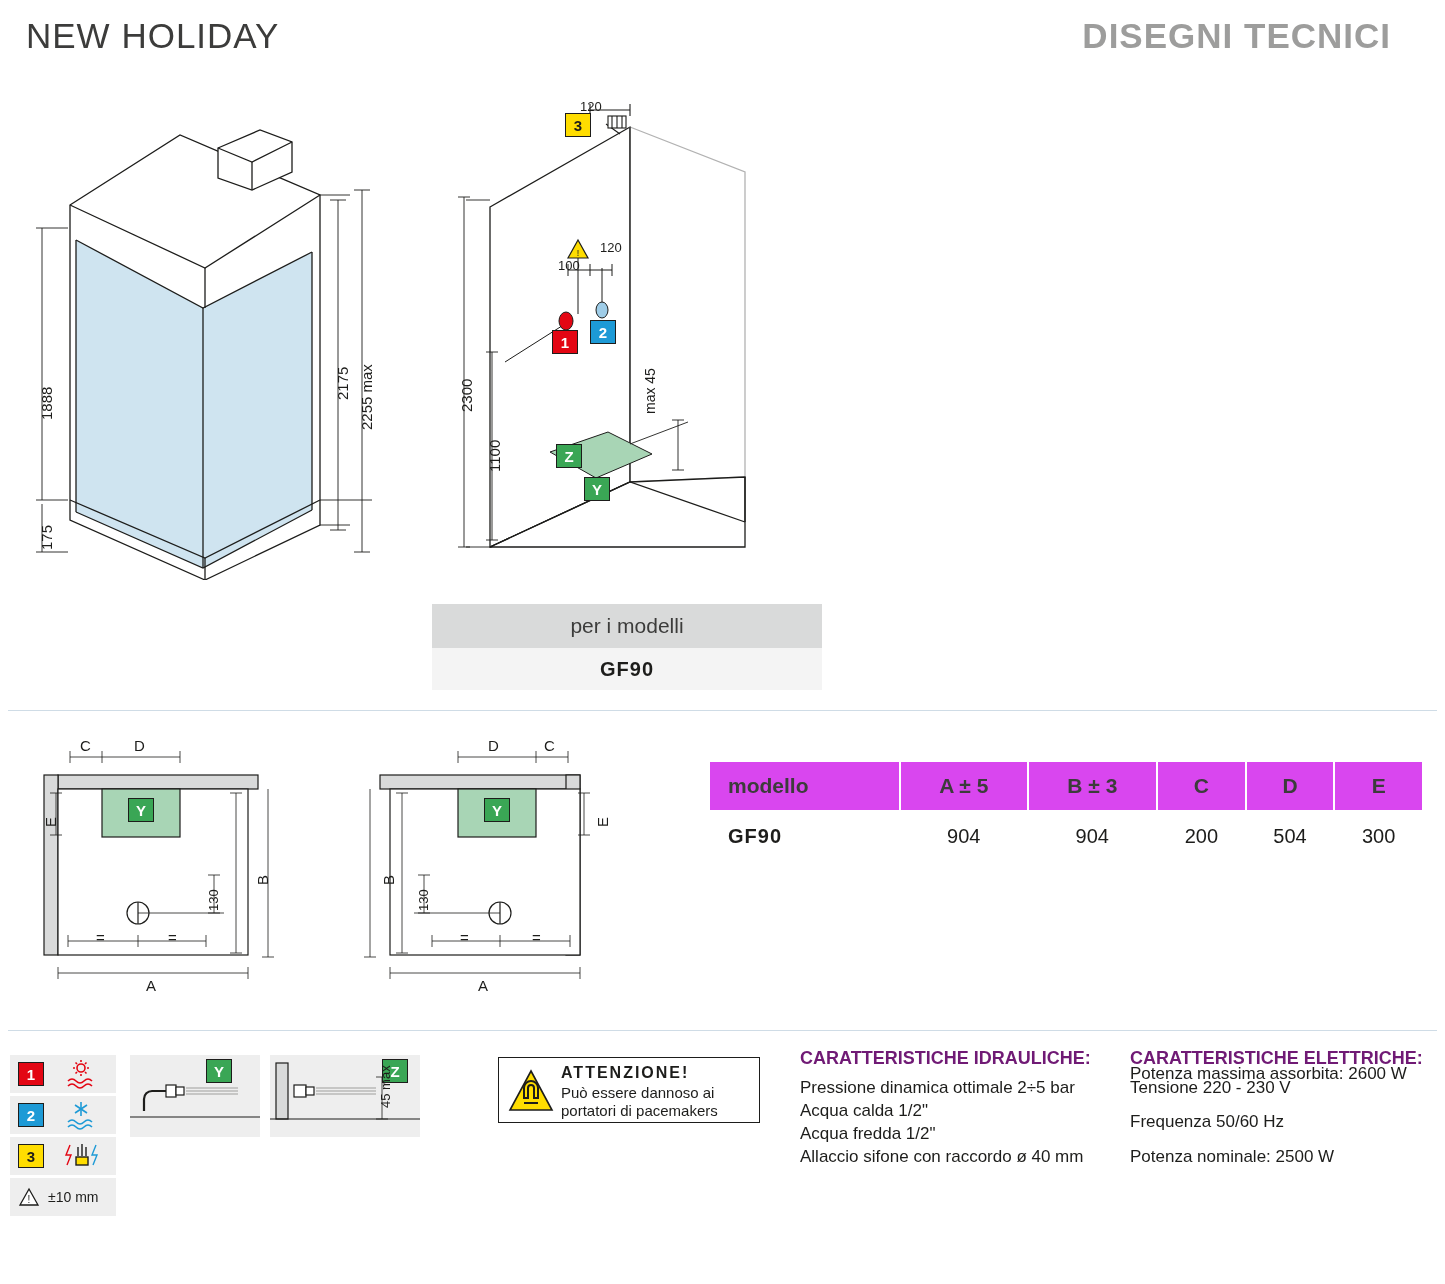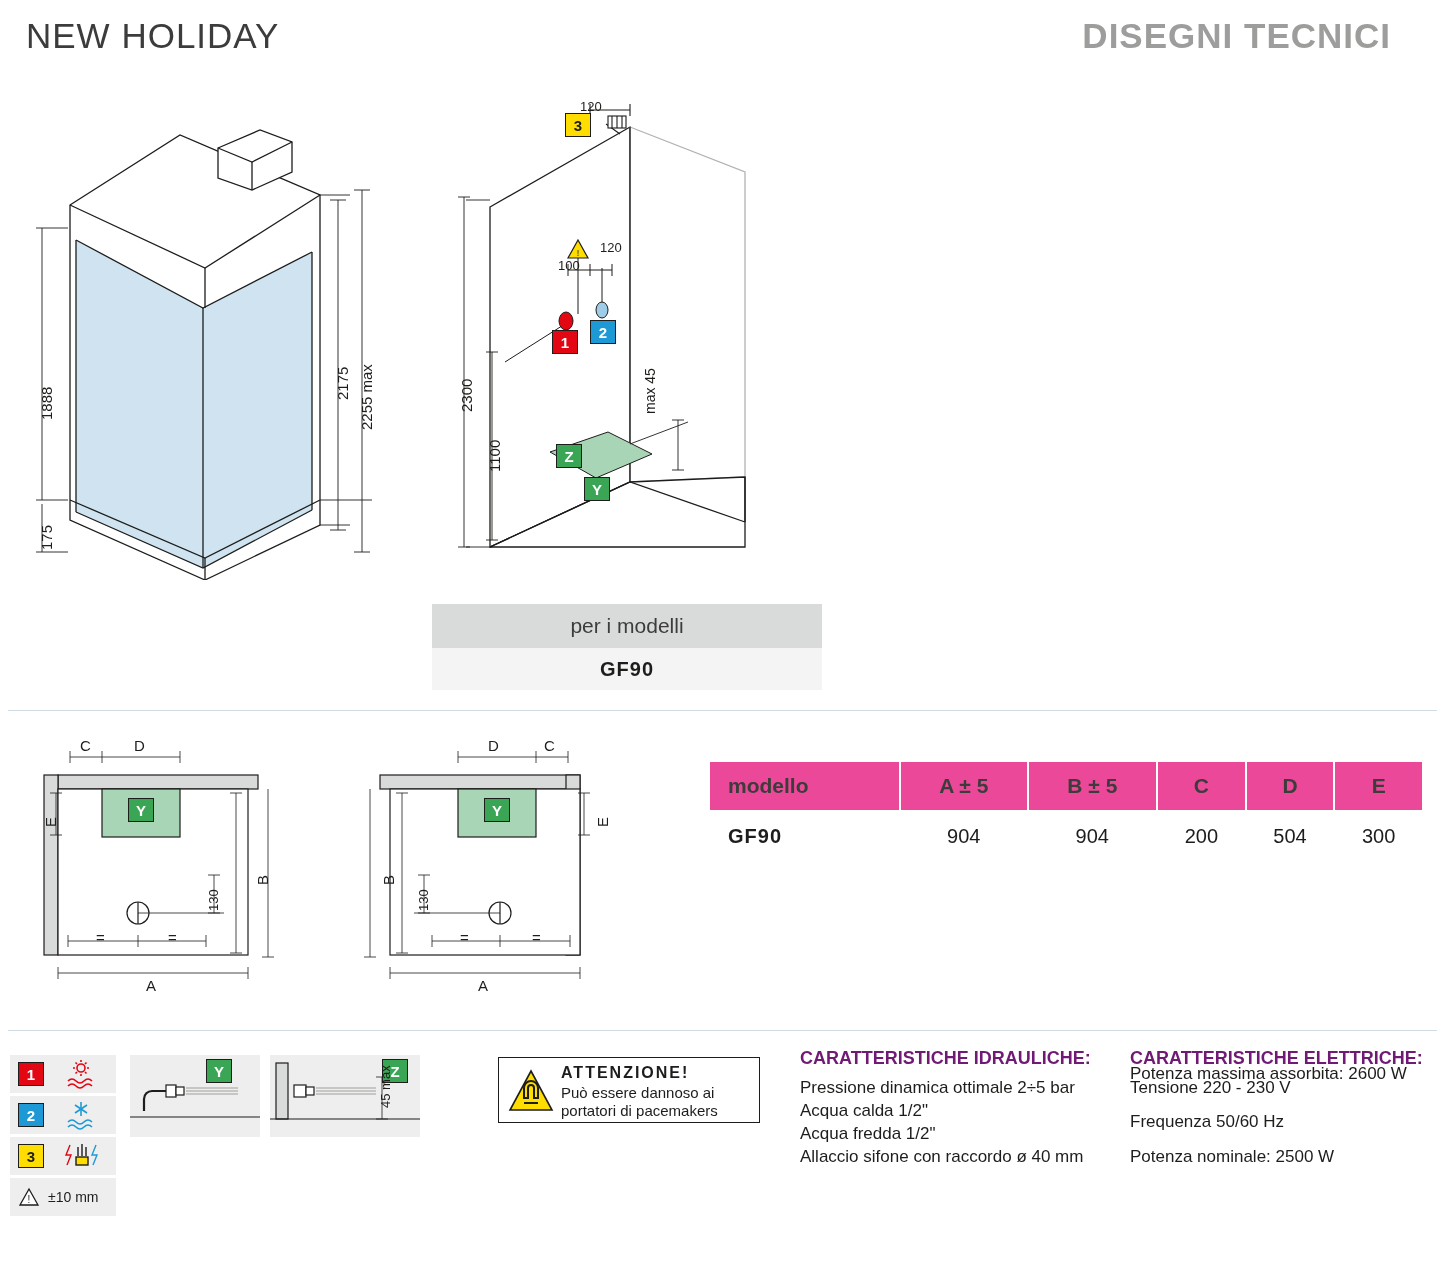--- a/index.html
+++ b/index.html
@@ -110,21 +110,21 @@
     position: absolute;
     left: 708px; top: 762px;
     width: 716px;
   }
   .tbl table {
     border-collapse: separate;
     border-spacing: 2px 0;
     width: 716px;
   }
   .tbl th {
-    background: #ec4899;
+    background: #d946ef;
     color: #3c3c3b;
     font-size: 21px;
     font-weight: 700;
     height: 46px;
     text-align: center;
   }
   .tbl th.first { text-align: left; padding-left: 18px; width: 170px; }
   .tbl td {
     font-size: 20px;
     height: 50px;
@@ -452,21 +452,21 @@
     <div class="lbl" style="left:192px; top:194px;">=</div>
     <div class="badge green" style="left:144px; top:63px;">Y</div>
   </div>
 
   <div class="tbl">
     <table>
       <thead>
         <tr>
           <th class="first">modello</th>
           <th>A ± 5</th>
-          <th>B ± 5</th>
+          <th>B ± 3</th>
           <th>C</th>
           <th>D</th>
           <th>E</th>
         </tr>
       </thead>
       <tbody>
         <tr>
           <td class="first">GF90</td>
           <td>904</td>
           <td>904</td>

